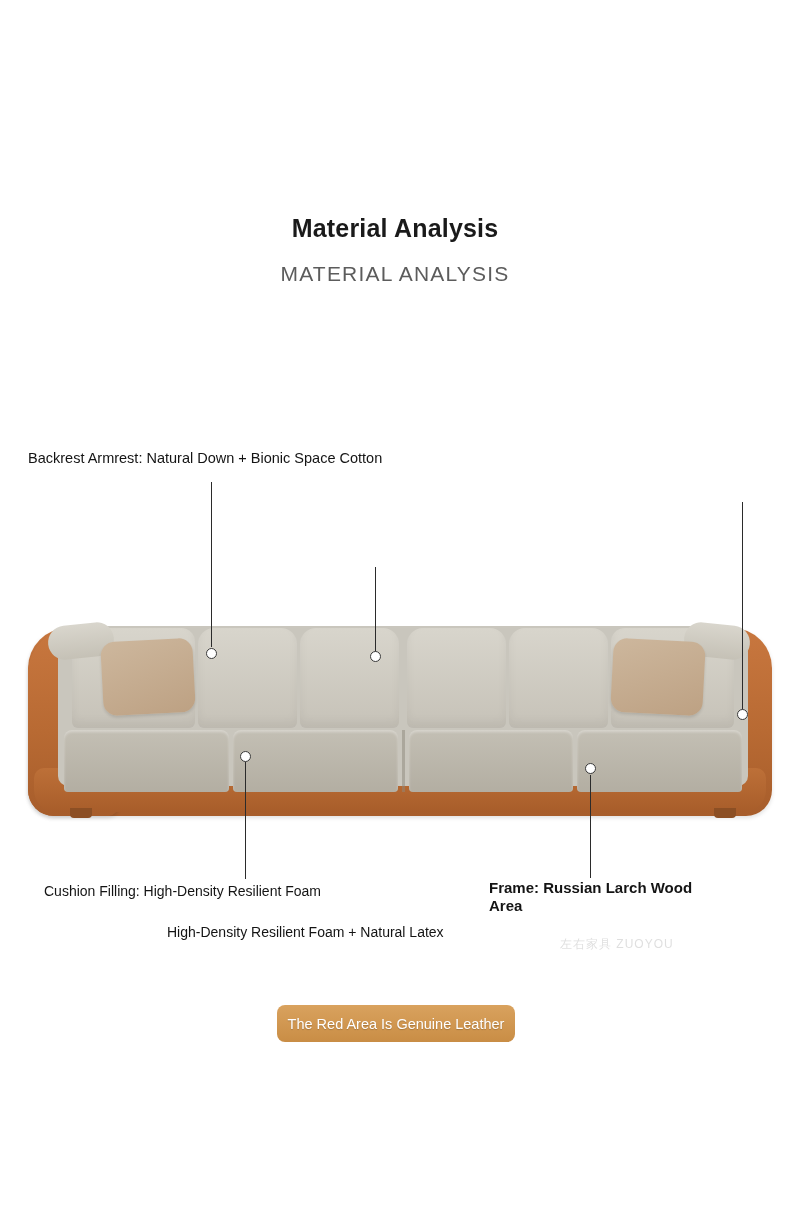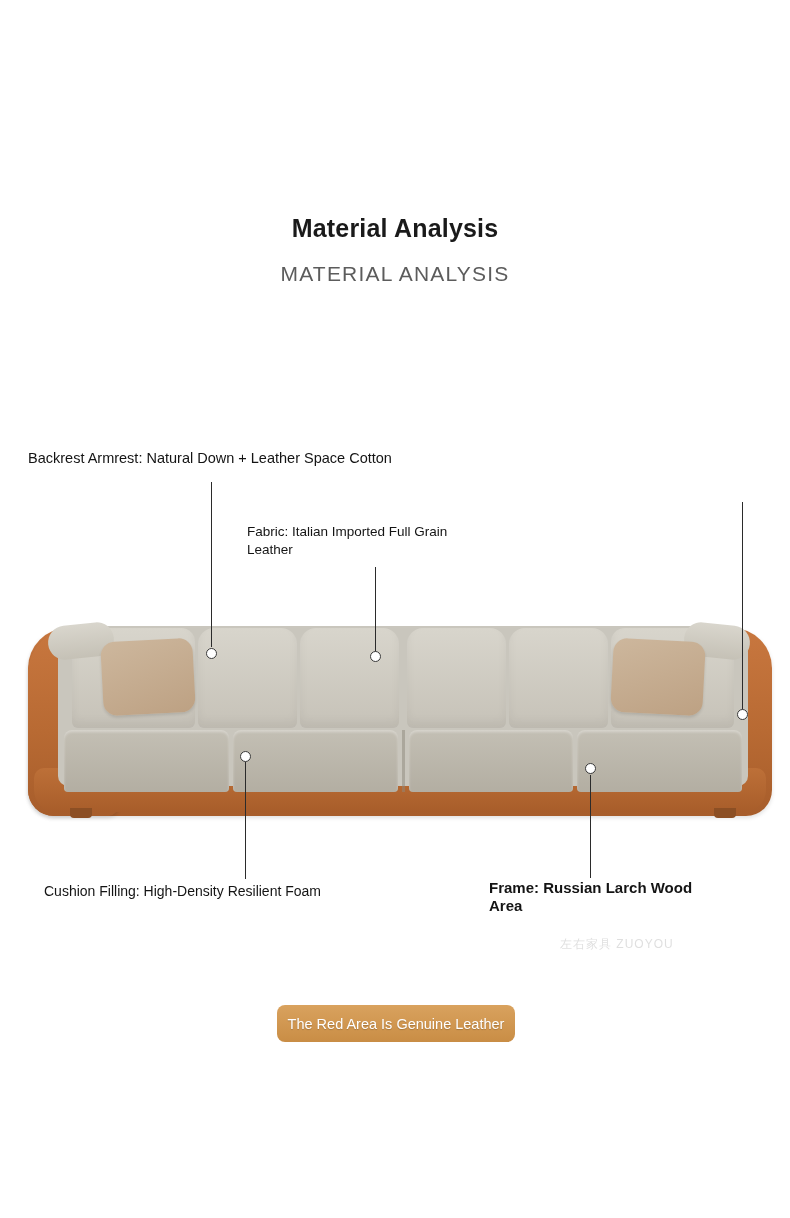--- a/index.html
+++ b/index.html
@@ -263,35 +263,35 @@
     <div class="arm-cap left"></div>
     <div class="arm-cap right"></div>
 
     <div class="pillow left"></div>
     <div class="pillow right"></div>
 
     <div class="foot f1"></div>
     <div class="foot f2"></div>
   </div>
 
-  <div class="callout-label" style="left:28px; top:450px; width:420px; font-size:14.5px;">Backrest Armrest: Natural Down + Leather Space Cotton</div>
+  <div class="callout-label" style="left:28px; top:450px; width:420px; font-size:14.5px;">Backrest Armrest: Natural Down + Bionic Space Cotton</div>
   <div class="leader" style="left:211px; top:482px; height:165px;"></div>
   <div class="dot" style="left:206px; top:648px;"></div>
 
-  <div class="callout-label" style="left:247px; top:523px; width:232px; font-size:13.5px; line-height:18px;">Fabric: Italian Imported Full Grain Leather</div>
   <div class="leader" style="left:375px; top:567px; height:90px;"></div>
   <div class="dot" style="left:370px; top:651px;"></div>
 
   <div class="leader" style="left:742px; top:502px; height:212px;"></div>
   <div class="dot" style="left:737px; top:709px;"></div>
 
   <div class="leader" style="left:245px; top:762px; height:117px;"></div>
   <div class="dot" style="left:240px; top:751px;"></div>
   <div class="callout-label" style="left:44px; top:883px; width:330px; font-size:14px;">Cushion Filling: High-Density Resilient Foam</div>
 
+  <div class="callout-label" style="left:167px; top:924px; width:330px; font-size:14px;">High-Density Resilient Foam + Natural Latex</div>
 
   <div class="leader" style="left:590px; top:775px; height:103px;"></div>
   <div class="dot" style="left:585px; top:763px;"></div>
   <div class="callout-label" style="left:489px; top:879px; width:240px; font-size:15px; font-weight:600; line-height:18px;">Frame: Russian Larch Wood Area</div>
 
   <div class="watermark" style="left:300px; top:1009px;">左右家具</div>
   <div class="watermark wm-small" style="left:560px; top:936px;">左右家具 ZUOYOU</div>
 
   <div class="badge">
     <div class="badge-text">The Red Area Is Genuine Leather</div>

